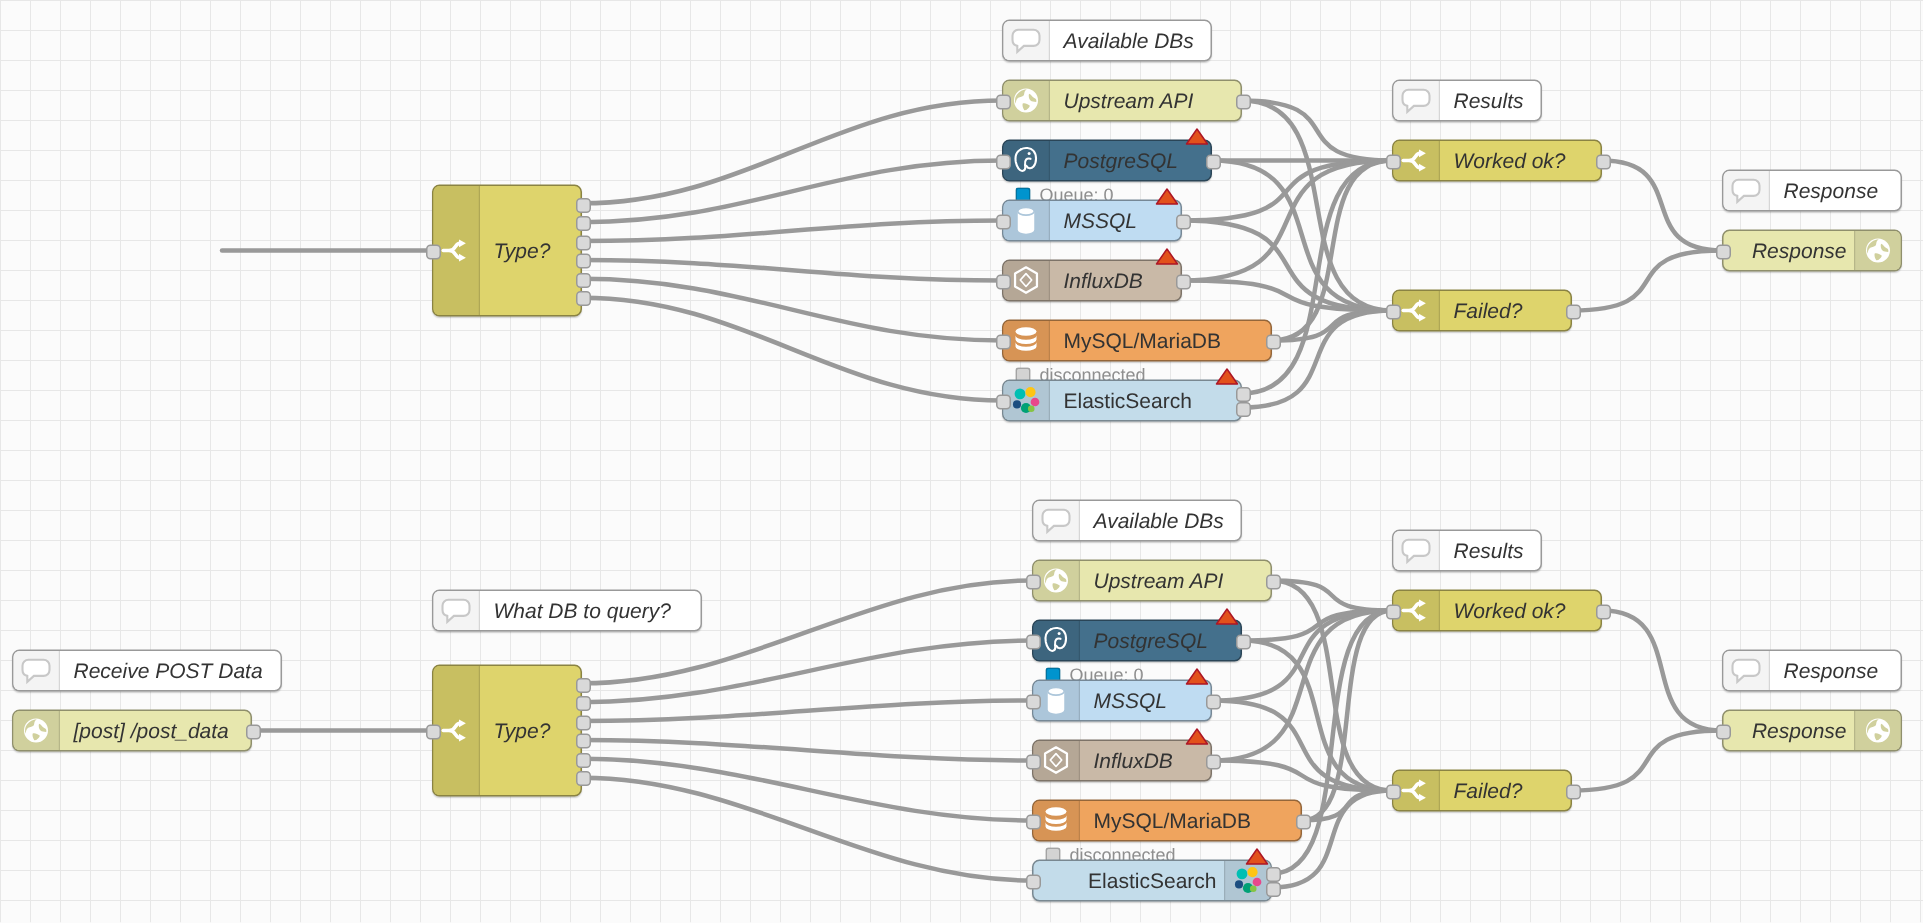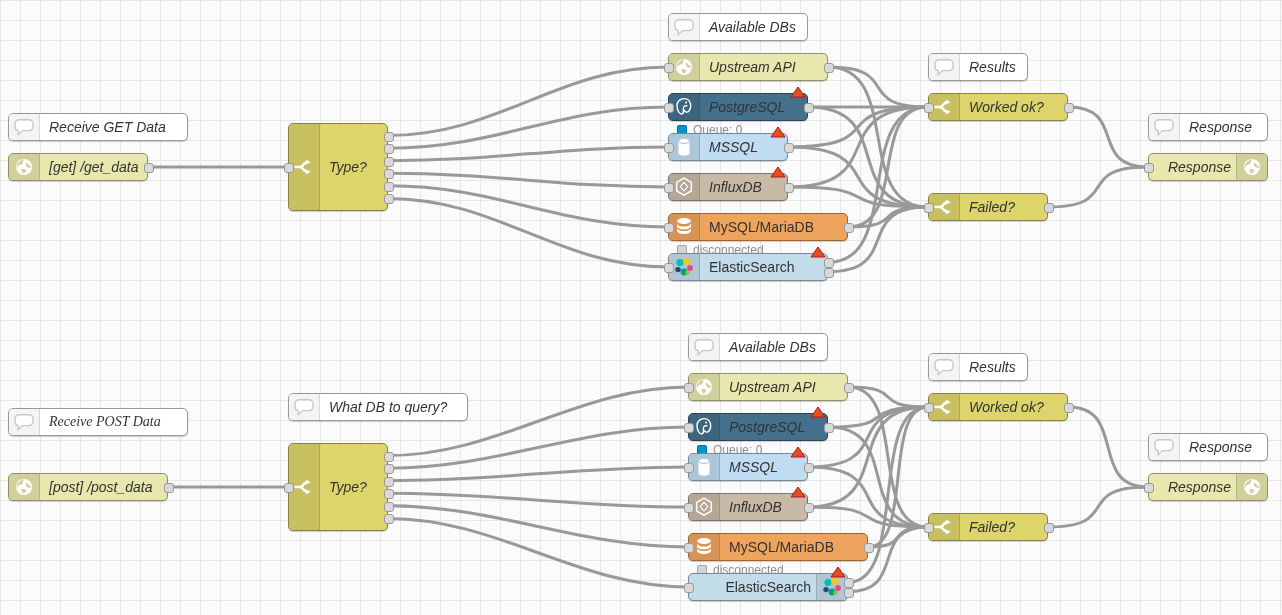--- a/index.html
+++ b/index.html
@@ -83,40 +83,20 @@
       <path d="M808 467 C898 467 838 527 928 527" fill="none" stroke="#999999" stroke-width="3" stroke-linecap="round"></path>
       <path d="M808 507 C898 507 838 407 928 407" fill="none" stroke="#999999" stroke-width="3" stroke-linecap="round"></path>
       <path d="M808 507 C898 507 838 527 928 527" fill="none" stroke="#999999" stroke-width="3" stroke-linecap="round"></path>
       <path d="M868 547 C913 547 883 407 928 407" fill="none" stroke="#999999" stroke-width="3" stroke-linecap="round"></path>
       <path d="M868 547 C913 547 883 527 928 527" fill="none" stroke="#999999" stroke-width="3" stroke-linecap="round"></path>
       <path d="M848 582.3333333333334 C908 582.3333333333334 868 407 928 407" fill="none" stroke="#999999" stroke-width="3" stroke-linecap="round"></path>
       <path d="M848 591.6666666666666 C908 591.6666666666666 868 527 928 527" fill="none" stroke="#999999" stroke-width="3" stroke-linecap="round"></path>
       <path d="M1068 407 C1128 407 1088 487 1148 487" fill="none" stroke="#999999" stroke-width="3" stroke-linecap="round"></path>
       <path d="M1048 527 C1123 527 1073 487 1148 487" fill="none" stroke="#999999" stroke-width="3" stroke-linecap="round"></path>
     </svg>
-    <div class="flow-node" style="left: 8px; top: 113px; width: 180px; height: 28px; background: rgb(255, 255, 255); border-color: rgb(153, 153, 153);">
-      <div class="icon-region left" style="background: rgb(244, 244, 244);">
-        <svg width="22" height="19" viewBox="0 0 22 19">
-          <path d="M6 1.8 h10 a4 4 0 0 1 4 4 v2.8 a4 4 0 0 1 -4 4 h-6.4 l-4.4 4 v-4 a4 4 0 0 1 -3.2 -3.9 v-2.9 a4 4 0 0 1 4 -4 z" fill="#fff" stroke="#c8c8c8" stroke-width="1.4"></path>
-        </svg>
-      </div>
-      <div class="node-label align-left italic">Receive GET Data</div>
-    </div>
-    <div class="flow-node" style="left: 8px; top: 153px; width: 140px; height: 28px; background: rgb(231, 231, 174); border-color: rgb(143, 143, 108);">
-      <div class="icon-region left" style="background: rgb(208, 208, 157);">
-        <svg width="20" height="20" viewBox="0 0 20 20">
-          <circle cx="10" cy="10" r="8" fill="#fff"></circle>
-          <path d="M10.5 2.5 C8 4.5 9.5 6 8 7 C6.5 8 5 7.5 4 9 C3.2 10.2 3.5 11 3 12 C2.5 10 2.5 8 4 6 C5.5 4 8 2.7 10.5 2.5 Z" fill="rgb(208,208,157)"></path>
-          <path d="M12 5.5 C13.6 6 14 7.8 15.5 8.3 C17 8.8 17.1 10 16.8 11 C15 10.5 14 11 13 10 C12 9 11.5 7 12 5.5 Z" fill="rgb(208,208,157)"></path>
-          <path d="M7.8 12 C9.5 11.5 11 12.5 12.6 13.5 C12 15.1 10.5 16.6 8.9 16.5 C7.9 15 7.4 13.2 7.8 12 Z" fill="rgb(208,208,157)"></path>
-        </svg>
-      </div>
-      <div class="node-label align-left italic">[get] /get_data</div>
-      <div class="port" style="left: 135px; top: 9px;"></div>
-    </div>
     <div class="flow-node" style="left: 288px; top: 123px; width: 100px; height: 88px; background: rgb(222, 212, 108); border-color: rgb(138, 131, 67);">
       <div class="icon-region left" style="background: rgb(200, 191, 97);">
         <svg width="24" height="24" viewBox="0 0 24 24">
           <g fill="none" stroke="#fff" stroke-width="2.4" stroke-linecap="round">
             <path d="M3.5 12 H8"></path>
             <path d="M8 12 C11.5 12 11.5 7.2 14.5 7.2"></path>
             <path d="M8 12 C11.5 12 11.5 16.8 14.5 16.8"></path>
           </g>
           <path d="M14 4.6 L18.6 7.2 L14 9.8 Z" fill="#fff"></path>
           <path d="M14 14.2 L18.6 16.8 L14 19.4 Z" fill="#fff"></path>
@@ -294,21 +274,21 @@
         <svg width="20" height="20" viewBox="0 0 20 20">
           <circle cx="10" cy="10" r="8" fill="#fff"></circle>
           <path d="M10.5 2.5 C8 4.5 9.5 6 8 7 C6.5 8 5 7.5 4 9 C3.2 10.2 3.5 11 3 12 C2.5 10 2.5 8 4 6 C5.5 4 8 2.7 10.5 2.5 Z" fill="rgb(208,208,157)"></path>
           <path d="M12 5.5 C13.6 6 14 7.8 15.5 8.3 C17 8.8 17.1 10 16.8 11 C15 10.5 14 11 13 10 C12 9 11.5 7 12 5.5 Z" fill="rgb(208,208,157)"></path>
           <path d="M7.8 12 C9.5 11.5 11 12.5 12.6 13.5 C12 15.1 10.5 16.6 8.9 16.5 C7.9 15 7.4 13.2 7.8 12 Z" fill="rgb(208,208,157)"></path>
         </svg>
       </div>
       <div class="node-label align-right italic">Response</div>
       <div class="port" style="left: -5px; top: 9px;"></div>
     </div>
-    <div class="flow-node" style="left: 8px; top: 408px; width: 180px; height: 28px; background: rgb(255, 255, 255); border-color: rgb(153, 153, 153); font-family: Liberation Serif, serif;">
+    <div class="flow-node" style="left: 8px; top: 433px; width: 180px; height: 28px; background: rgb(255, 255, 255); border-color: rgb(153, 153, 153);">
       <div class="icon-region left" style="background: rgb(244, 244, 244);">
         <svg width="22" height="19" viewBox="0 0 22 19">
           <path d="M6 1.8 h10 a4 4 0 0 1 4 4 v2.8 a4 4 0 0 1 -4 4 h-6.4 l-4.4 4 v-4 a4 4 0 0 1 -3.2 -3.9 v-2.9 a4 4 0 0 1 4 -4 z" fill="#fff" stroke="#c8c8c8" stroke-width="1.4"></path>
         </svg>
       </div>
       <div class="node-label align-left italic">Receive POST Data</div>
     </div>
     <div class="flow-node" style="left: 8px; top: 473px; width: 160px; height: 28px; background: rgb(231, 231, 174); border-color: rgb(143, 143, 108);">
       <div class="icon-region left" style="background: rgb(208, 208, 157);">
         <svg width="20" height="20" viewBox="0 0 20 20">

